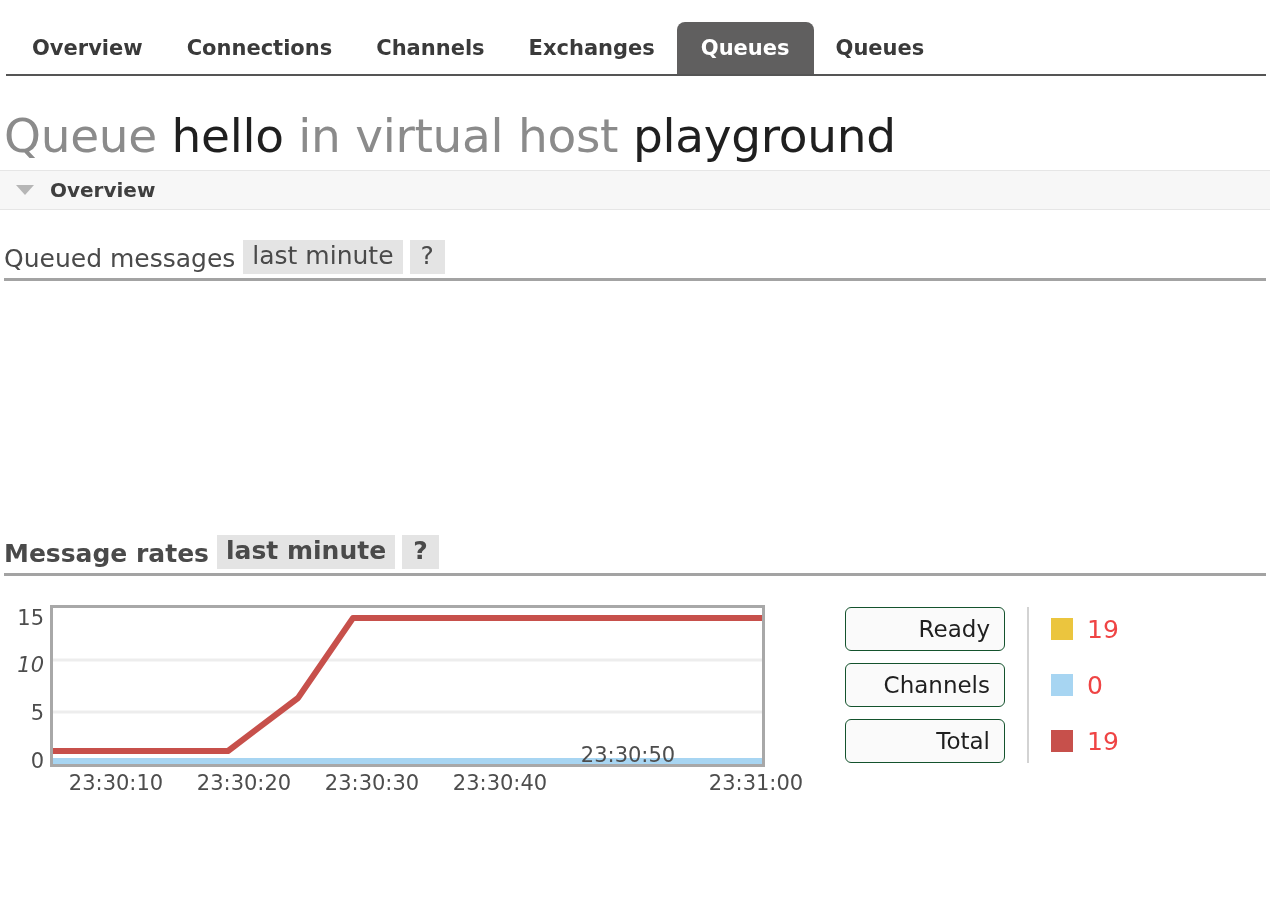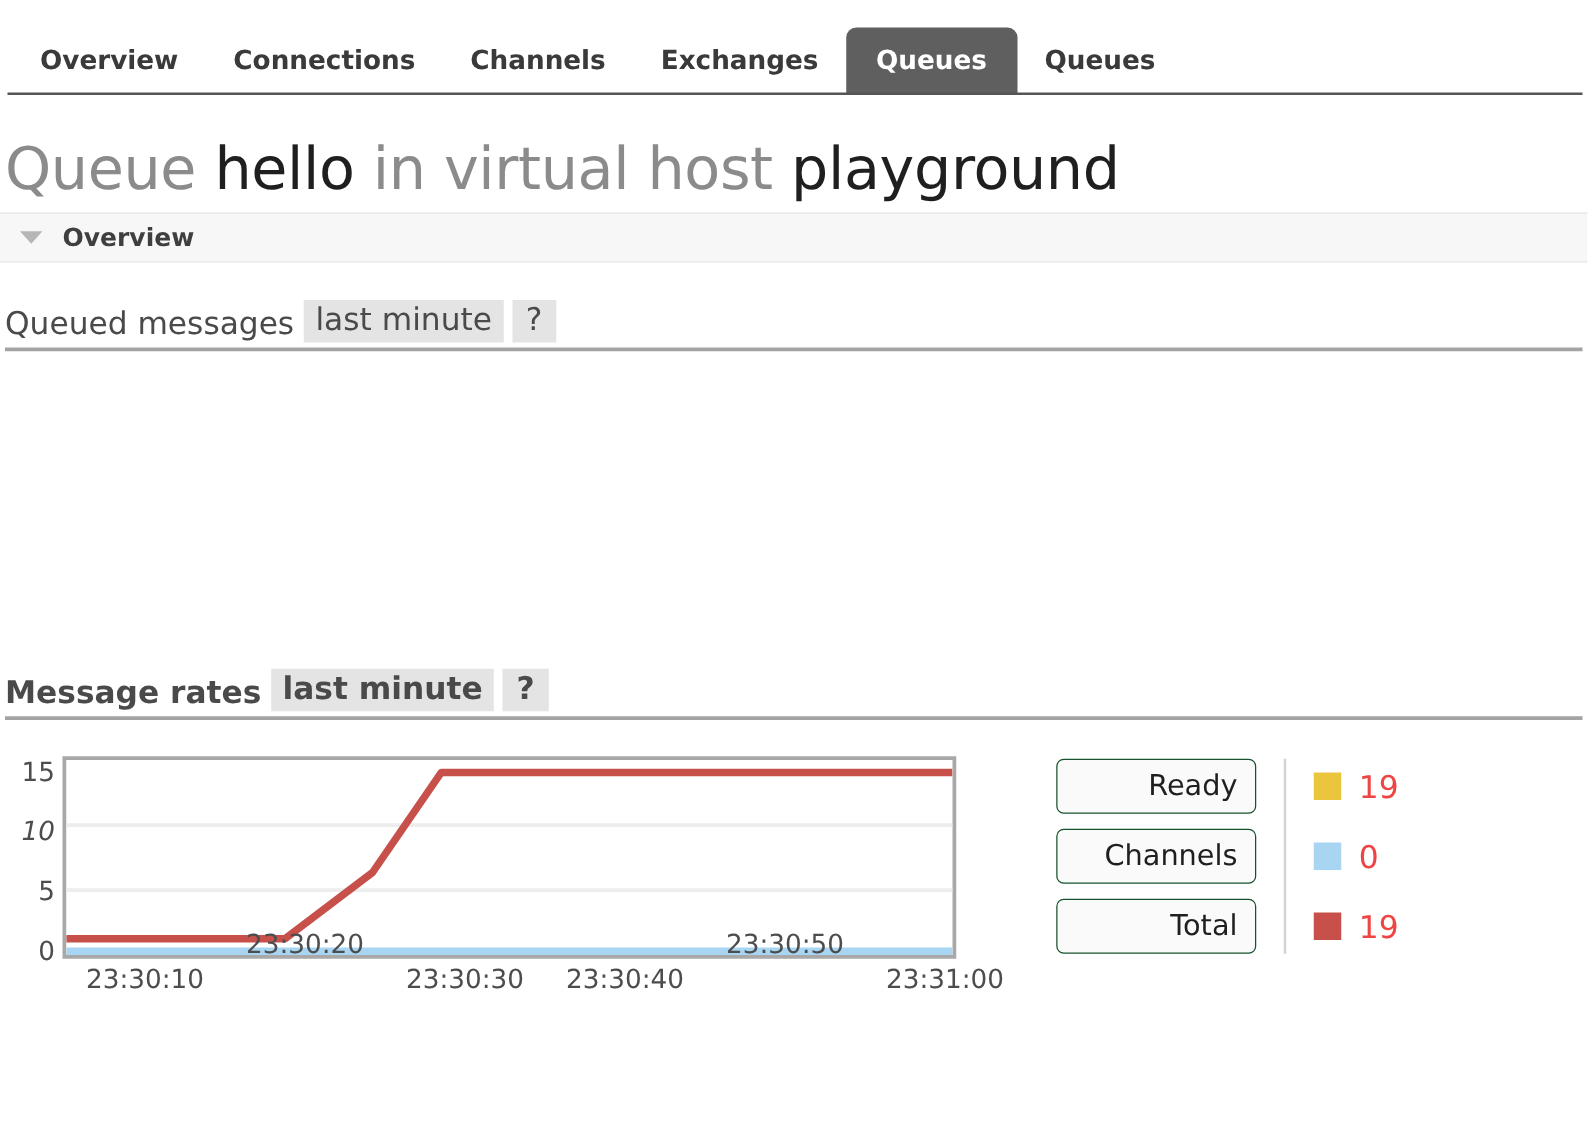--- a/index.html
+++ b/index.html
@@ -252,21 +252,21 @@
       <line x1="0" y1="104" x2="709" y2="104" stroke="#ededed" stroke-width="3"></line>
       <line x1="0" y1="52" x2="709" y2="52" stroke="#ededed" stroke-width="3"></line>
 
       <polyline points="0,153 709,153" fill="none" stroke="#a7d5f2" stroke-width="6"></polyline>
 
       <polyline points="0,143 175,143 245,90 300,10 709,10" fill="none" stroke="#c7504b" stroke-width="6" stroke-linejoin="round"></polyline>
     </svg>
   </div>
 
   <div class="xaxis" style="left:46px; top:492px; width:140px;">23:30:10</div>
-  <div class="xaxis" style="left:174px; top:464px; width:140px;">23:30:20</div>
+  <div class="xaxis" style="left:174px; top:492px; width:140px;">23:30:20</div>
   <div class="xaxis" style="left:302px; top:492px; width:140px;">23:30:30</div>
   <div class="xaxis" style="left:430px; top:492px; width:140px;">23:30:40</div>
   <div class="xaxis" style="left:558px; top:464px; width:140px;">23:30:50</div>
   <div class="xaxis" style="left:686px; top:492px; width:140px;">23:31:00</div>
 
   <div class="legend" style="left:845px; top:326px;">
     <div class="legend-names">
       <div class="legend-name">Ready</div>
       <div class="legend-name">Channels</div>
       <div class="legend-name">Total</div>

